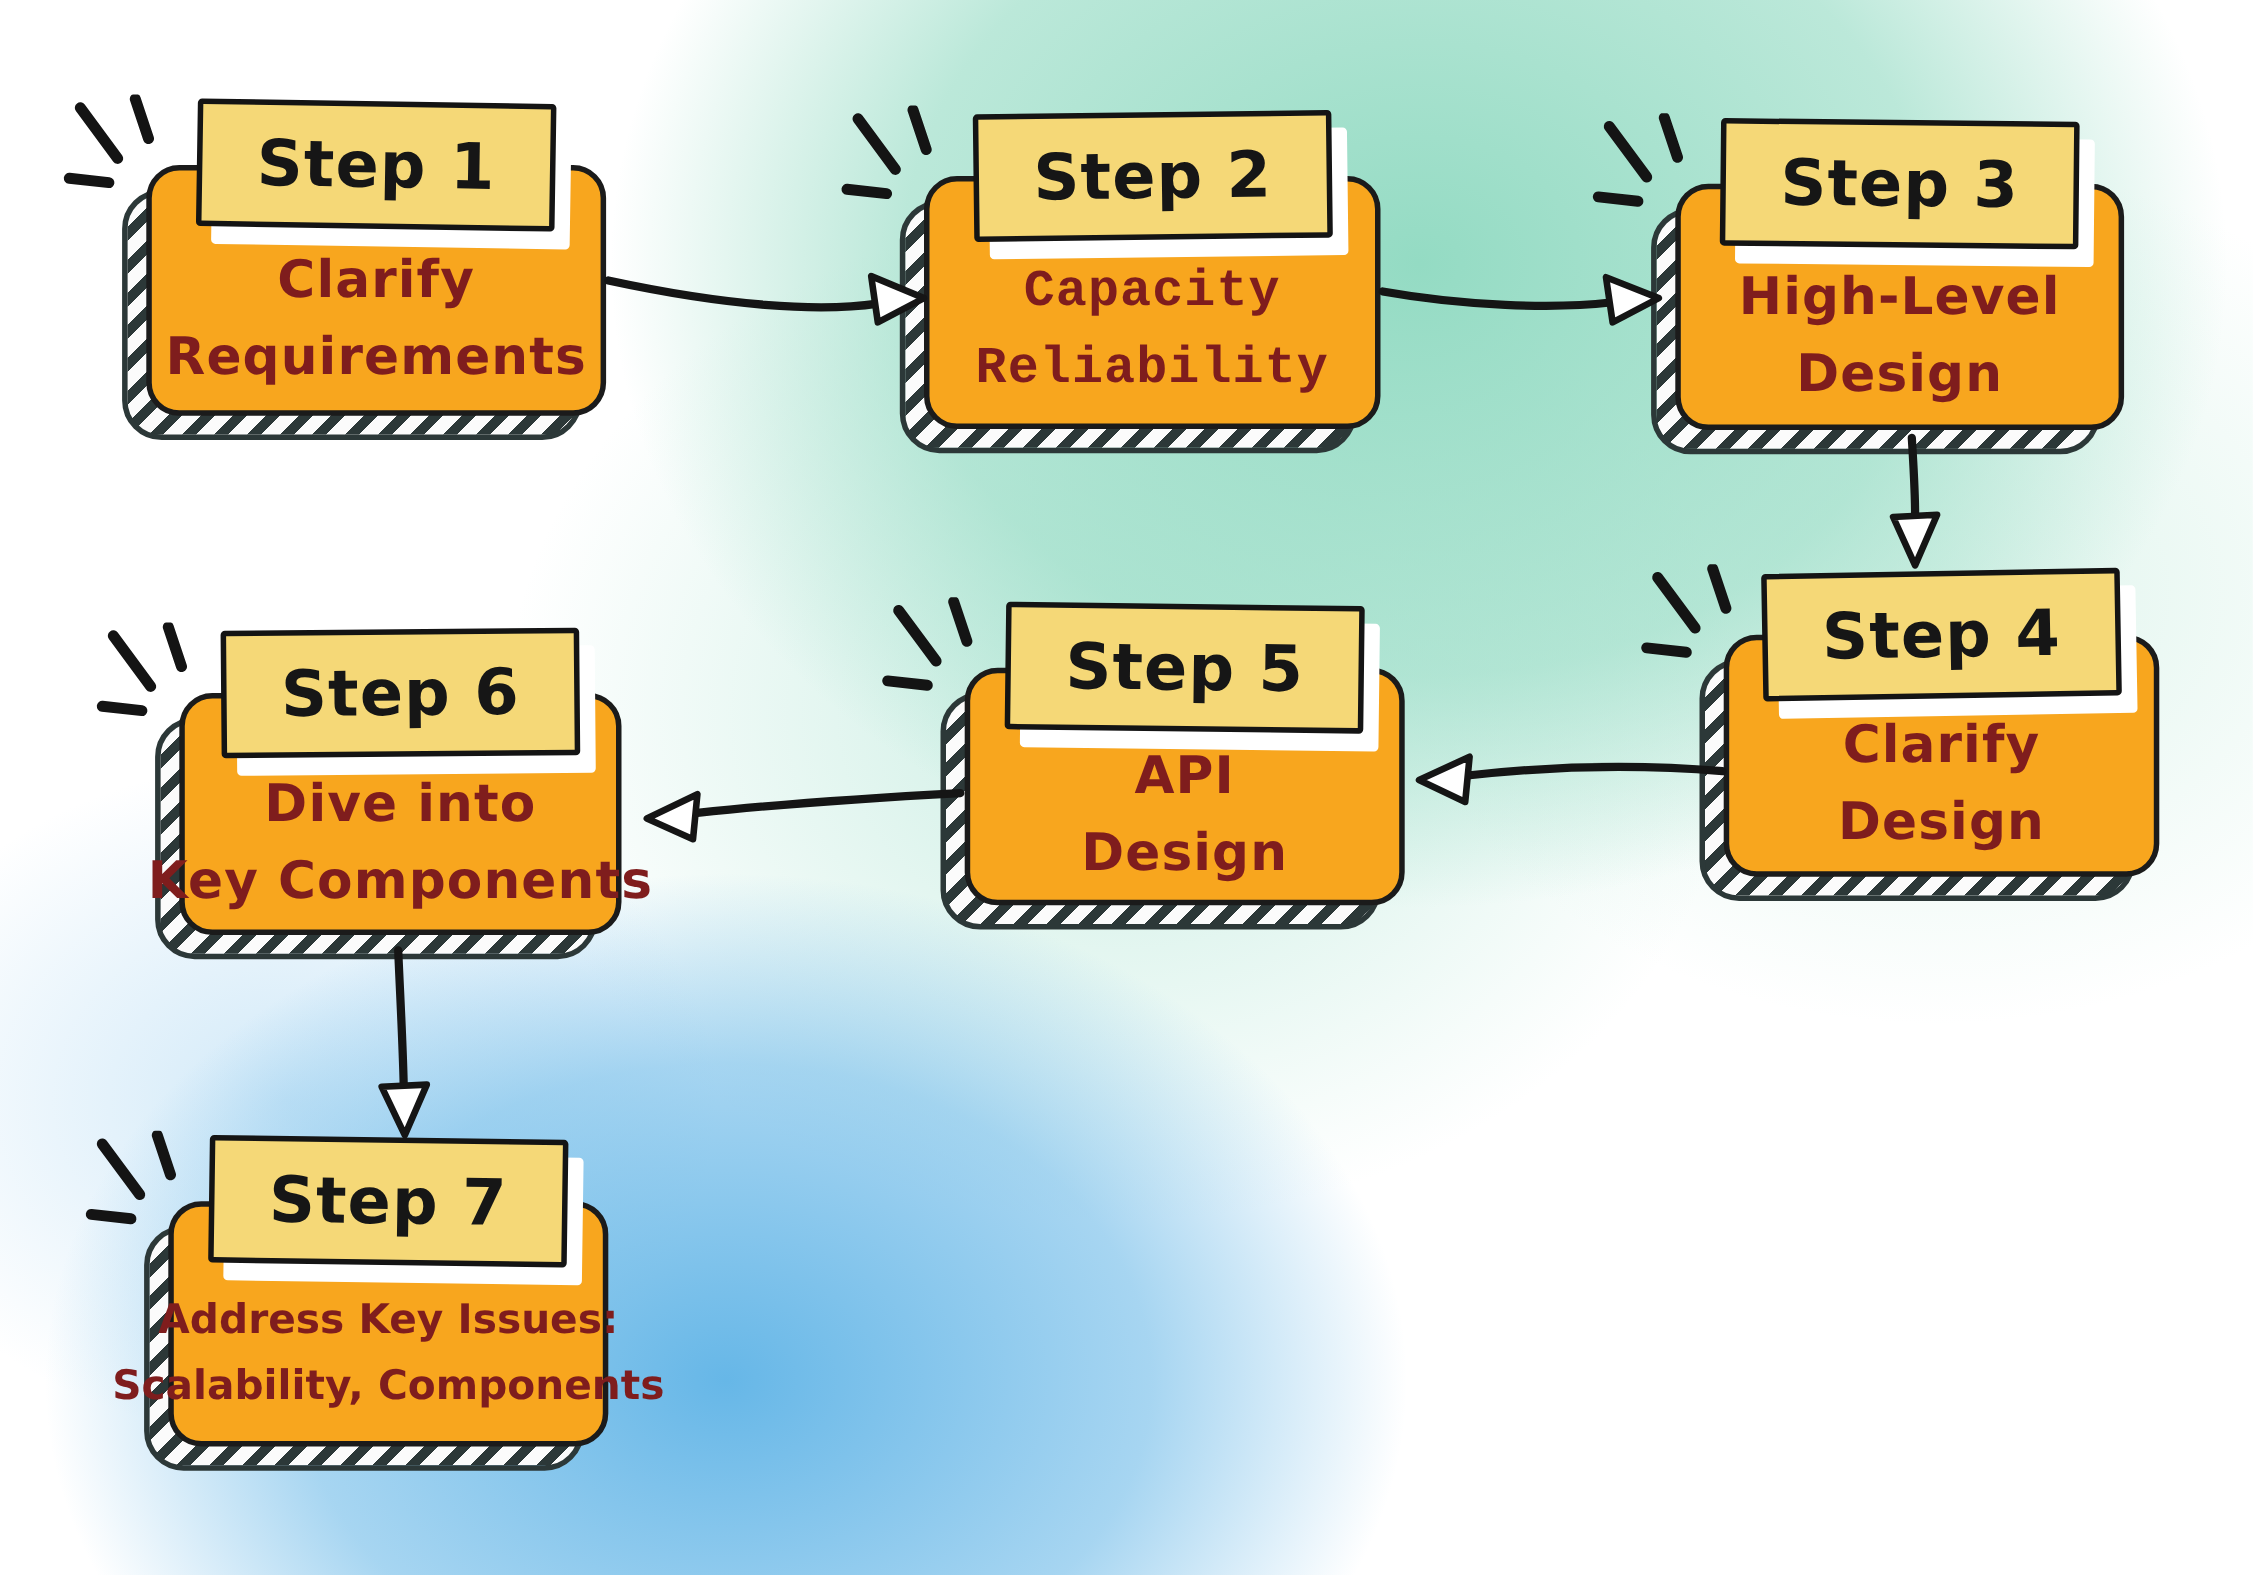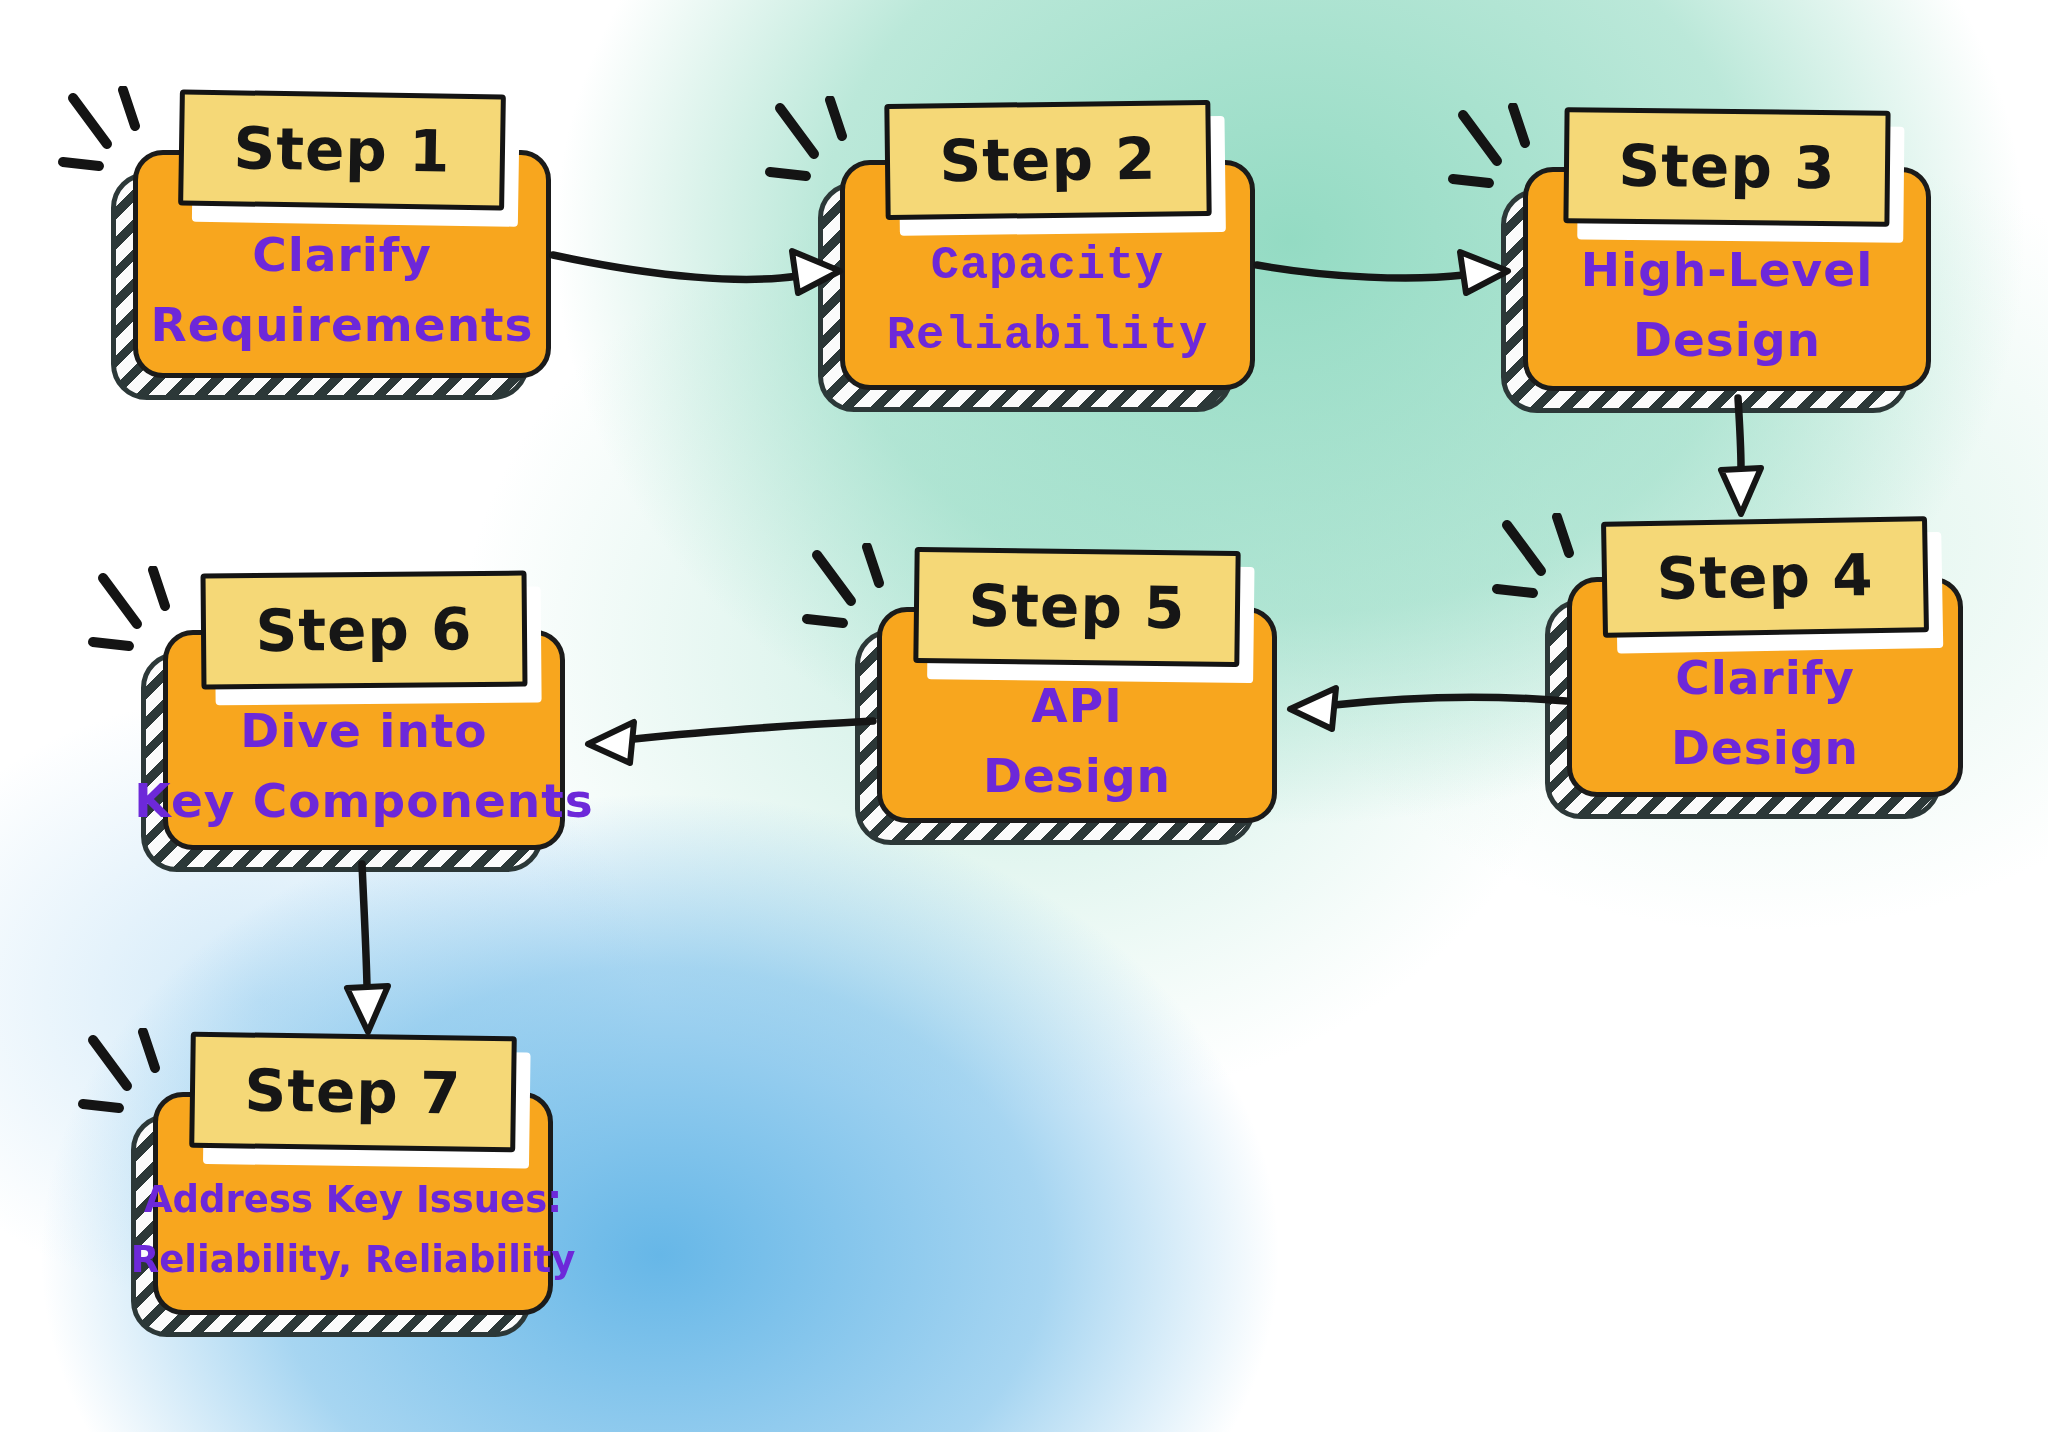--- a/index.html
+++ b/index.html
@@ -21,21 +21,21 @@
     position:absolute;inset:0;transform:translate(-22px,22px);
     background:repeating-linear-gradient(135deg,#2c3838 0 9px,#fbfbfb 9px 21px);
     border:5px solid #2c3838;border-radius:36px;z-index:0;
   }
   .box{
     position:absolute;inset:0;background:#F8A61E;border:5px solid #1b1b1b;border-radius:30px;
     display:flex;flex-direction:column;align-items:center;justify-content:center;
     padding-top:52px;box-sizing:border-box;z-index:1;
   }
   .box .line{
-    color:#6d28d9;font-weight:800;font-size:47px;line-height:1.5;letter-spacing:1px;
+    color:#7f1d1d;font-weight:800;font-size:47px;line-height:1.5;letter-spacing:1px;
     white-space:nowrap;text-align:center;
   }
   .serif .line{font-family:Liberation Mono, monospace;}
   .small .line{font-size:37px;line-height:1.6;letter-spacing:0;}
   .badge{
     position:absolute;top:-58px;left:50%;width:316px;height:106px;
     background:#F5D877;border:5px solid #141414;border-radius:4px;
     box-shadow:14px 16px 0 #ffffff;
     display:flex;align-items:center;justify-content:center;z-index:3;
     font-weight:800;font-size:58px;color:#161616;letter-spacing:1px;white-space:nowrap;
@@ -176,21 +176,21 @@
       <line x1="18" y1="12" x2="52" y2="58"></line>
         <line x1="68" y1="4" x2="80" y2="40"></line>
         <line x1="8" y1="76" x2="44" y2="80"></line>
     </svg>
   </div>
 
   <div class="node" id="n7">
     <div class="hatch"></div>
     <div class="box small">
       <div class="line">Address Key Issues:</div>
-      <div class="line">Reliability, Reliability</div>
+      <div class="line">Scalability, Components</div>
     </div>
     <div class="badge r7">Step 7</div>
     <svg class="sparkle" width="92" height="92" viewBox="0 0 92 92">
       <line x1="18" y1="12" x2="52" y2="58"></line>
         <line x1="68" y1="4" x2="80" y2="40"></line>
         <line x1="8" y1="76" x2="44" y2="80"></line>
     </svg>
   </div>
 
 </div>

